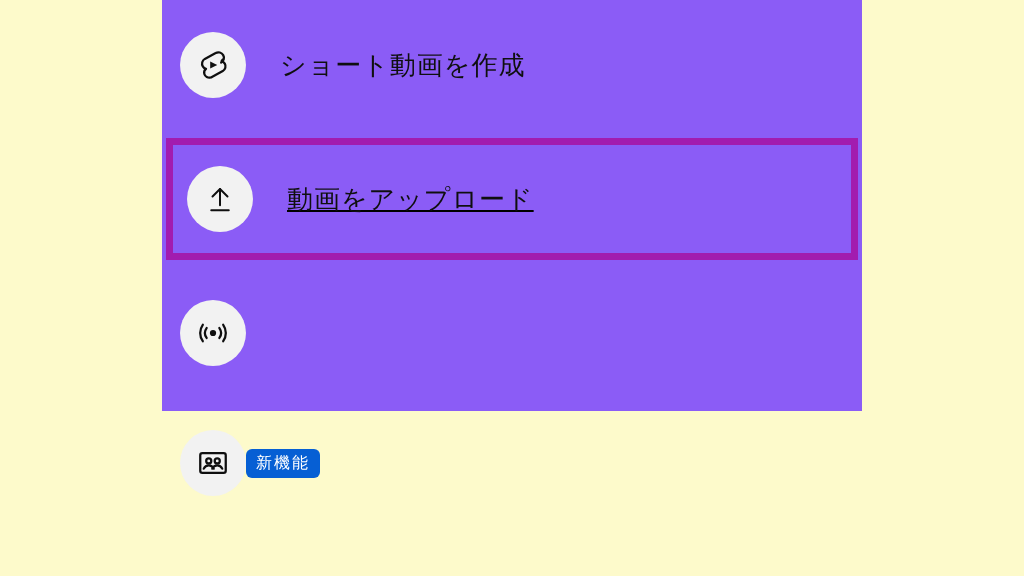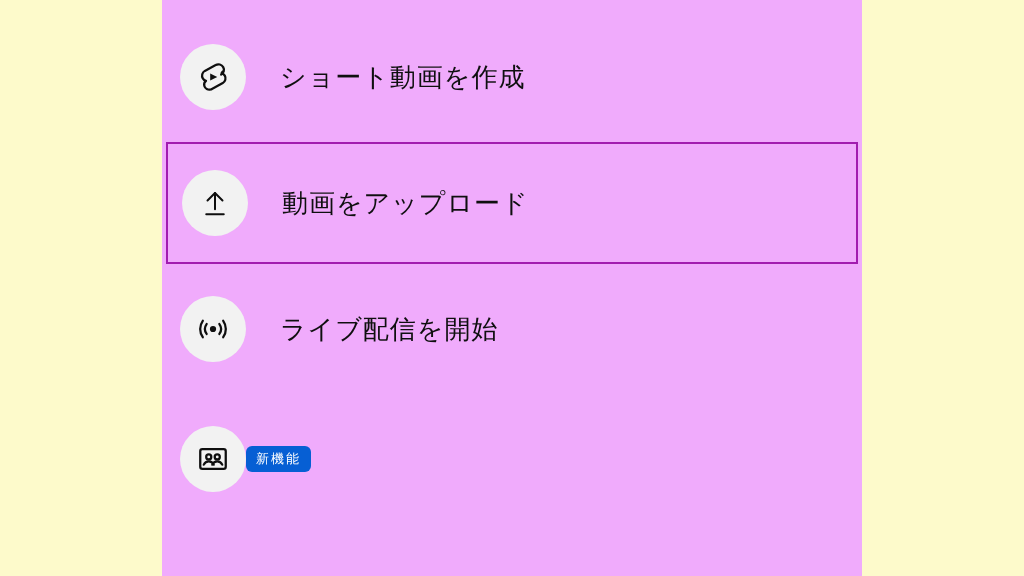--- a/index.html
+++ b/index.html
@@ -4,24 +4,23 @@
 <style>
   * { box-sizing: border-box; margin: 0; padding: 0; }
   html, body { width: 1024px; height: 576px; }
   body {
     background: #fdfacb;
     font-family: "Hiragino Sans", "Yu Gothic", "Meiryo", sans-serif;
     display: flex;
     justify-content: center;
   }
   .panel {
-    background: #f0abfc;
+    background: #8b5cf6;
     width: 700px;
-    height: 576px;
-    padding-top: 12px;
+    height: 411px;
   }
   .menu-item {
     display: flex;
     align-items: center;
     height: 130px;
     padding: 0 22px 0 18px;
     position: relative;
   }
   .icon-wrap {
     width: 66px;
@@ -39,29 +38,30 @@
     color: #0f0f0f;
     font-weight: 400;
     letter-spacing: 1px;
     flex-grow: 1;
   }
   .badge {
     background: #065fd4;
     color: #ffffff;
     border-radius: 6px;
     padding: 4px 10px;
-    font-size: 13px;
+    font-size: 16px;
     font-weight: 500;
     letter-spacing: 2px;
   }
   .highlight-box {
-    border: 2px solid #a21caf;
-    margin: 0 4px;
+    border: 7px solid #a21caf;
+    margin: 8px 4px;
     height: 122px;
     padding: 0 18px 0 14px;
+    text-decoration: underline;
   }
   svg { display: block; }
 </style>
 </head>
 <body>
 
 <div class="panel">
 
   <div class="menu-item">
     <div class="icon-wrap">
@@ -87,21 +87,20 @@
   <div class="menu-item">
     <div class="icon-wrap">
       <svg width="34" height="34" viewBox="0 0 24 24" fill="none" stroke="#0f0f0f" stroke-width="1.6" stroke-linecap="round">
         <circle cx="12" cy="12" r="2.2" fill="#0f0f0f" stroke="none"></circle>
         <path d="M7.5 8.5a6 6 0 0 0 0 7"></path>
         <path d="M16.5 8.5a6 6 0 0 1 0 7"></path>
         <path d="M4.8 6.2a10 10 0 0 0 0 11.6"></path>
         <path d="M19.2 6.2a10 10 0 0 1 0 11.6"></path>
       </svg>
     </div>
-    <span class="label">ライブ配信を開始</span>
   </div>
 
   <div class="menu-item">
     <div class="icon-wrap">
       <svg width="34" height="34" viewBox="0 0 24 24" fill="none" stroke="#0f0f0f" stroke-width="1.6" stroke-linejoin="round" stroke-linecap="round">
         <rect x="3" y="5" width="18" height="14" rx="1.5"></rect>
         <circle cx="9" cy="10.5" r="1.8"></circle>
         <circle cx="15" cy="10.5" r="1.8"></circle>
         <path d="M5.5 16c.7-1.6 2-2.4 3.5-2.4s2.8.8 3.5 2.4"></path>
         <path d="M11.5 16c.7-1.6 2-2.4 3.5-2.4s2.8.8 3.5 2.4"></path>

